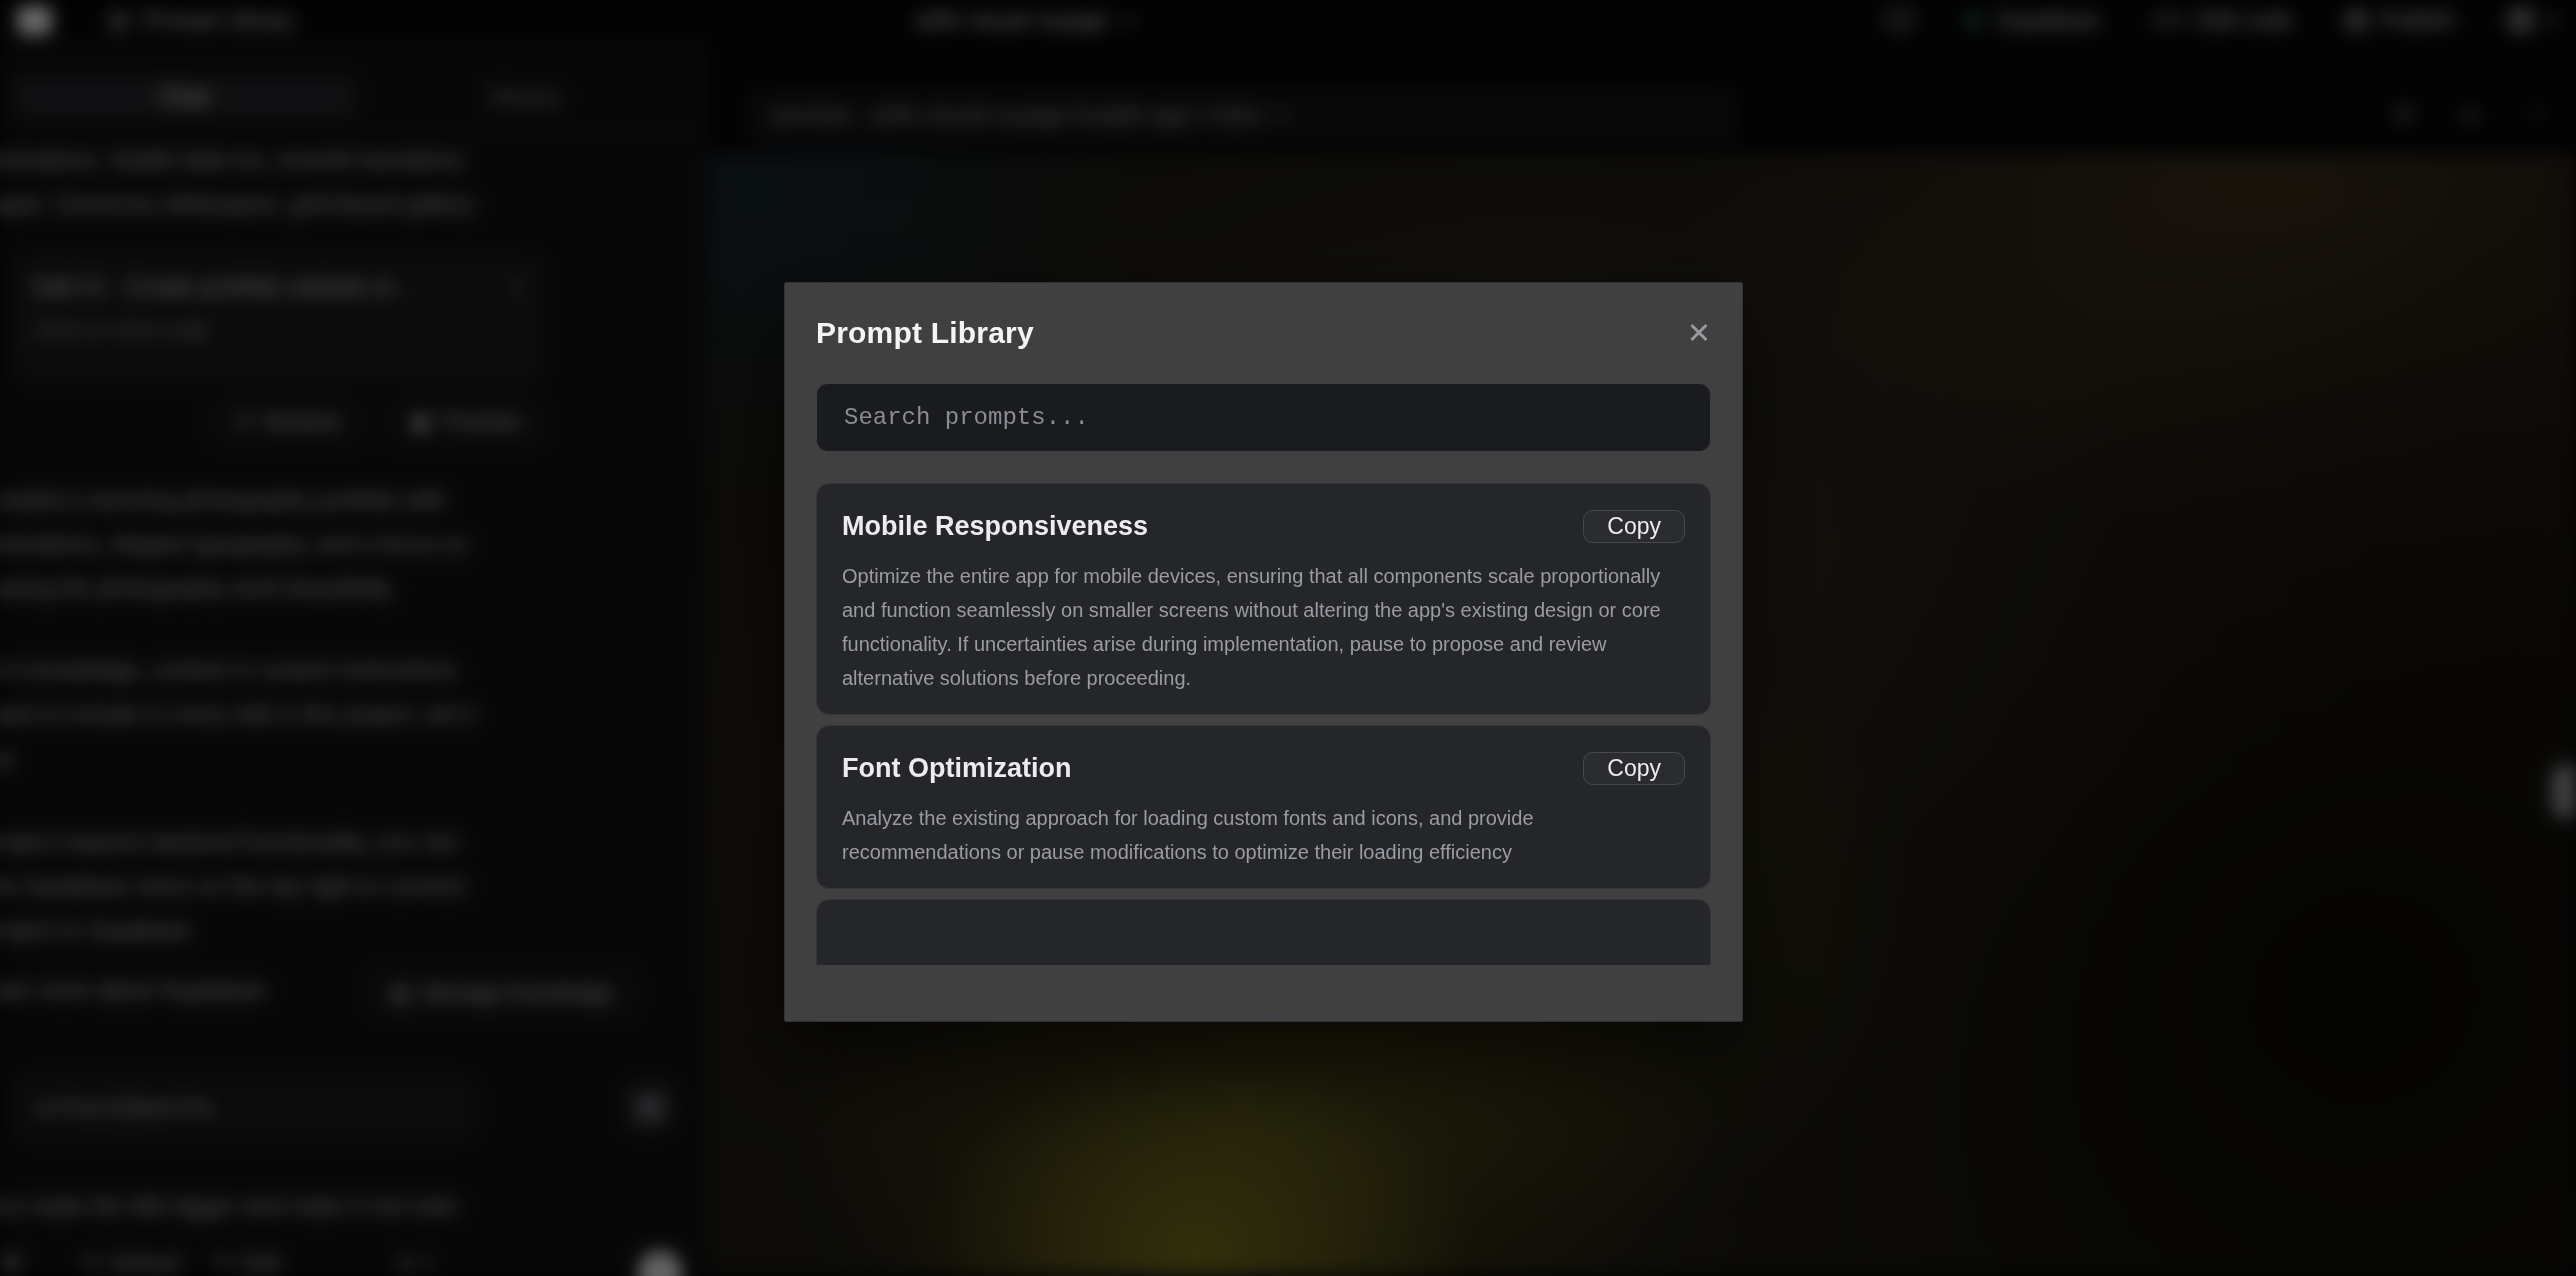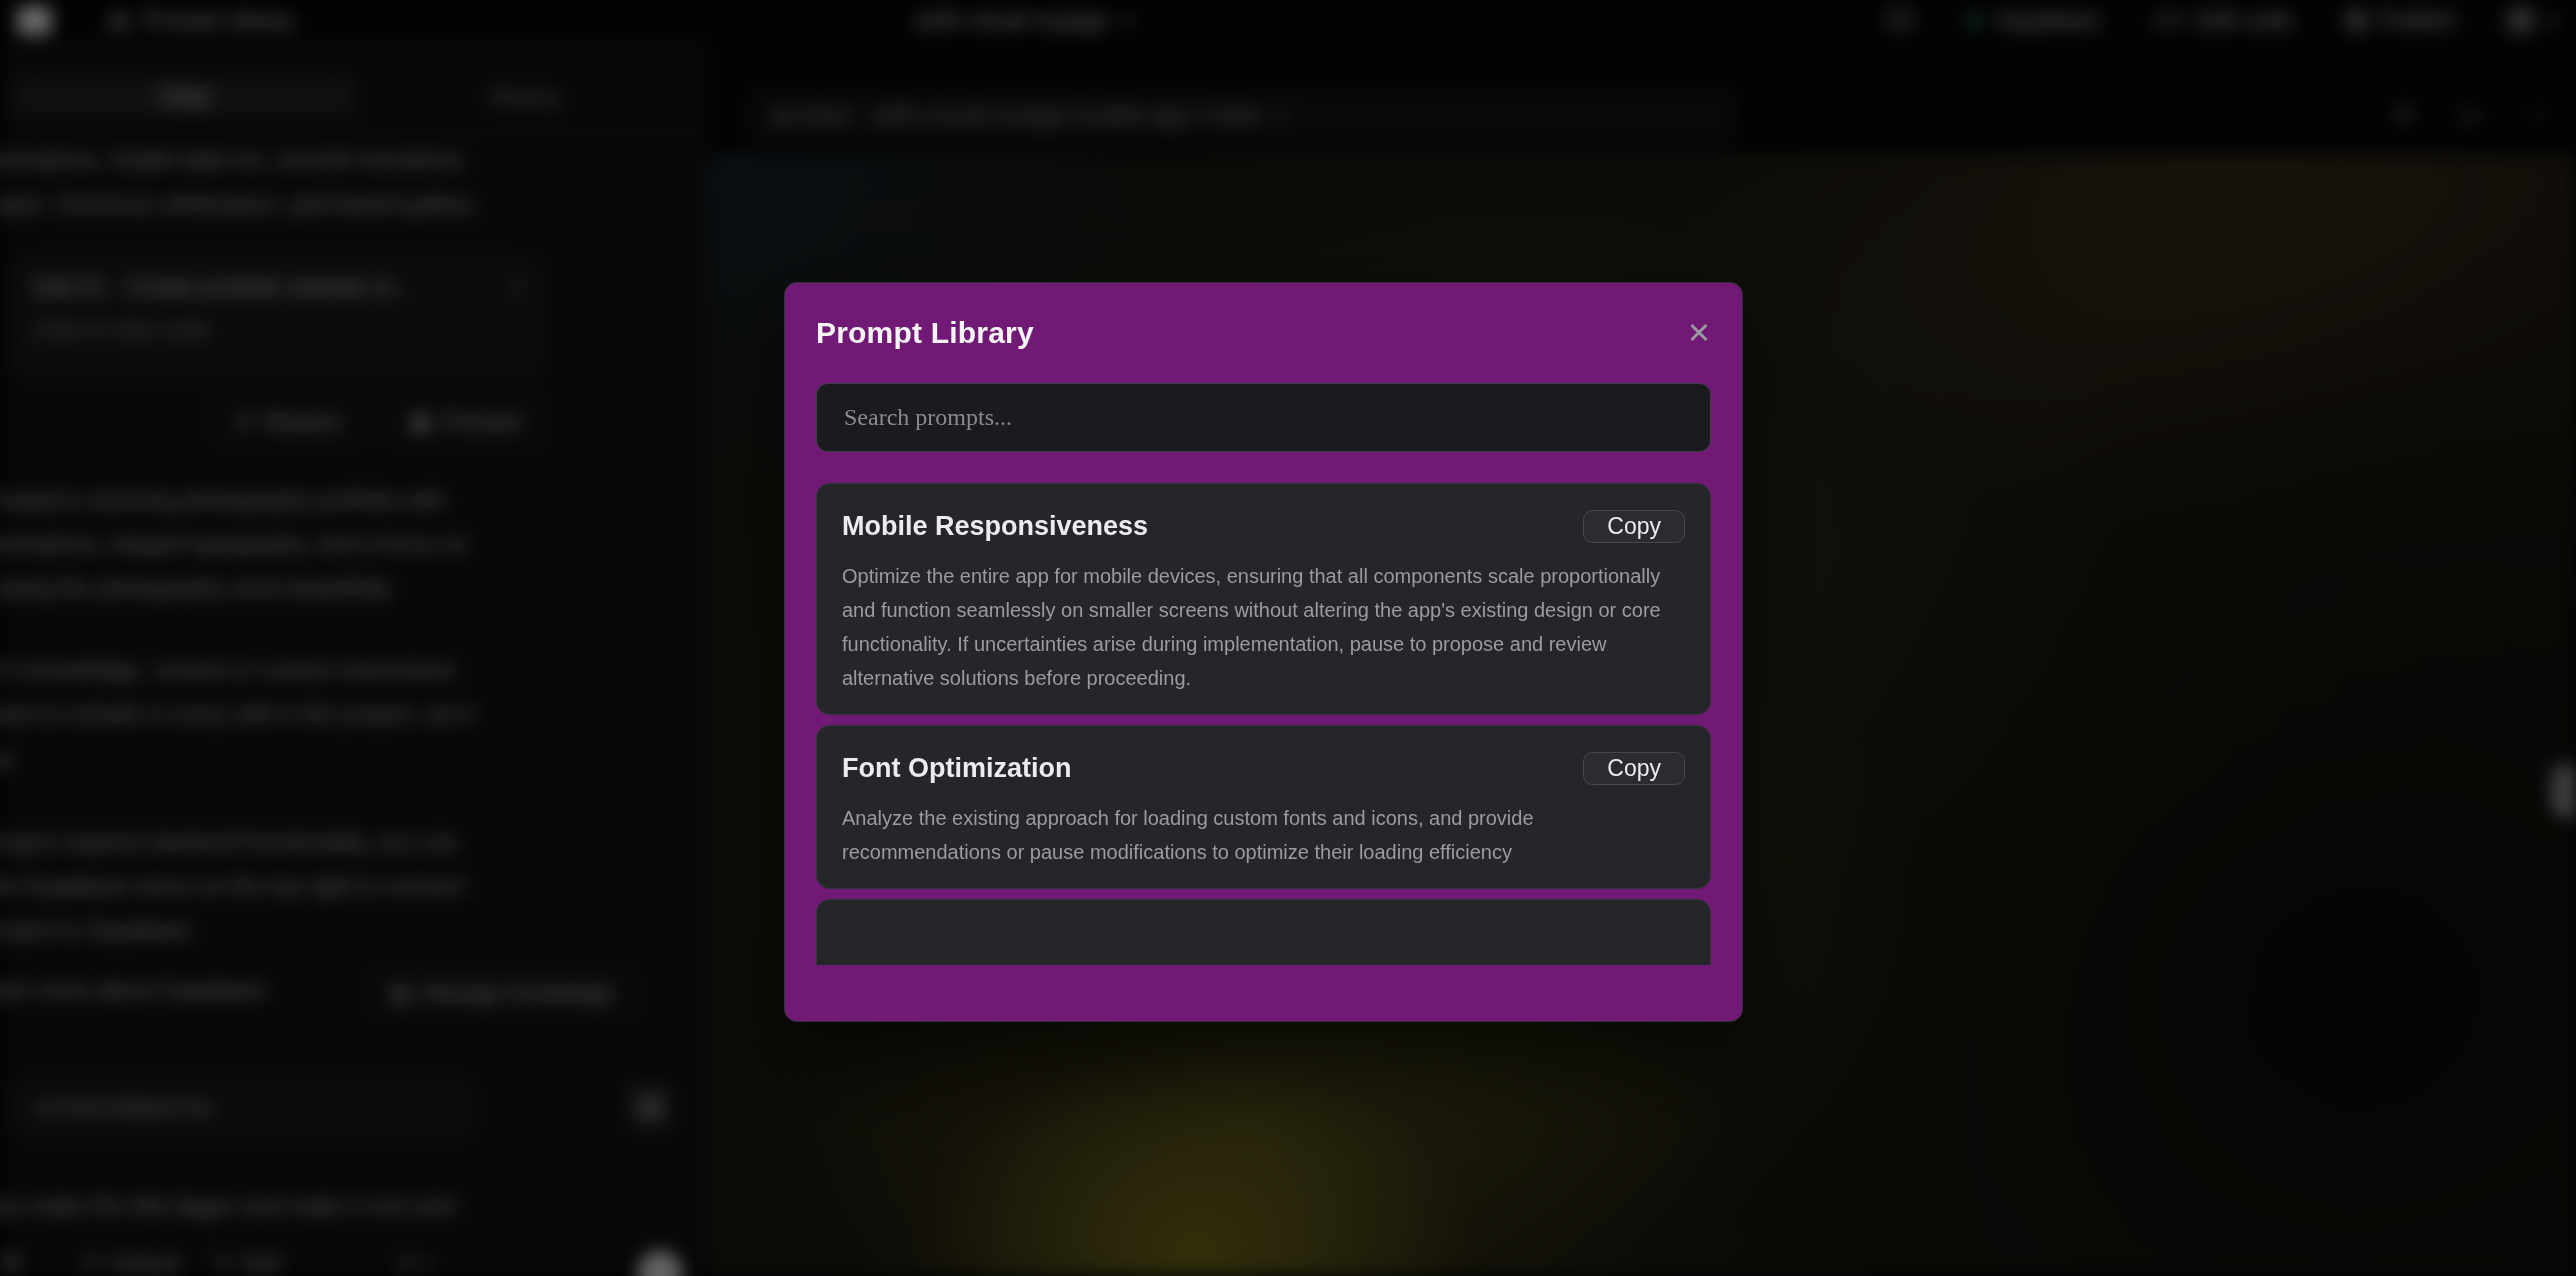--- a/index.html
+++ b/index.html
@@ -71,28 +71,28 @@
       radial-gradient(770px 1059px at 100% 45%, rgba(24,20,14,0.9), rgba(0,0,0,0) 70%),
       radial-gradient(914px 501px at 86% 4%, rgba(82,64,36,0.55), rgba(0,0,0,0) 70%),
       radial-gradient(674px 501px at 1% 2%, rgba(22,34,42,0.95), rgba(0,0,0,0) 65%),
       linear-gradient(180deg,#17150f 0%,#201c12 55%,#191710 100%);}
   .edge-handle{position:absolute;right:0;top:724px;width:25px;height:54px;border-radius:15.4px 0 0 15.4px;
                background:#9b9b9e;opacity:.85;}
 
   
   .overlay{position:absolute;inset:0;background:rgba(0,0,0,0.52);}
   .modal{position:absolute;left:784px;top:282px;width:959px;height:740px;box-sizing:border-box;
-         background:#701a75;border:1px solid #313237;border-radius:13px;padding:33px 31px;
+         background:#404040;border:1px solid #313237;border-radius:2px;padding:33px 31px;
          box-shadow:0 39px 87px rgba(0,0,0,0.65);}
   .modal-header{display:flex;justify-content:space-between;align-items:center;}
   .modal-title{font-size:30px;font-weight:700;color:#f4f4f5;letter-spacing:0.2px;}
   .modal-close{font-size:29px;color:#9a9ba1;line-height:1;cursor:pointer;}
   .modal-search{margin-top:33px;width:100%;height:69px;border-radius:11.6px;border:1px solid #3e3f45;
                 background:#1a1b1f;color:#d4d4d8;font-size:24px;padding:0 27px;box-sizing:border-box;
-                font-family:Liberation Serif, serif;outline:none;}
+                font-family:Liberation Mono, monospace;outline:none;}
   .modal-search::placeholder{color:#8a8b93;}
   .prompt-list{margin-top:31px;height:482px;overflow:hidden;display:flex;flex-direction:column;gap:10px;}
   .prompt-card{flex:0 0 auto;background:#25262a;border:1px solid #34353a;border-radius:13.5px;
                padding:17.3px 25px 19px;box-sizing:border-box;}
   .pc-head{display:flex;justify-content:space-between;align-items:center;height:50px;}
   .pc-title{font-size:27px;font-weight:600;color:#ececf0;}
   .copy-btn{padding:2px 23px;font-size:23px;color:#ececf0;border:1px solid #47484e;border-radius:9.6px;
             background:#2b2c30;}
   .pc-desc{margin-top:7.7px;font-size:20px;line-height:34px;color:#9a9ba3;}
   .prompt-card.sliver{height:116px;padding:0;}

